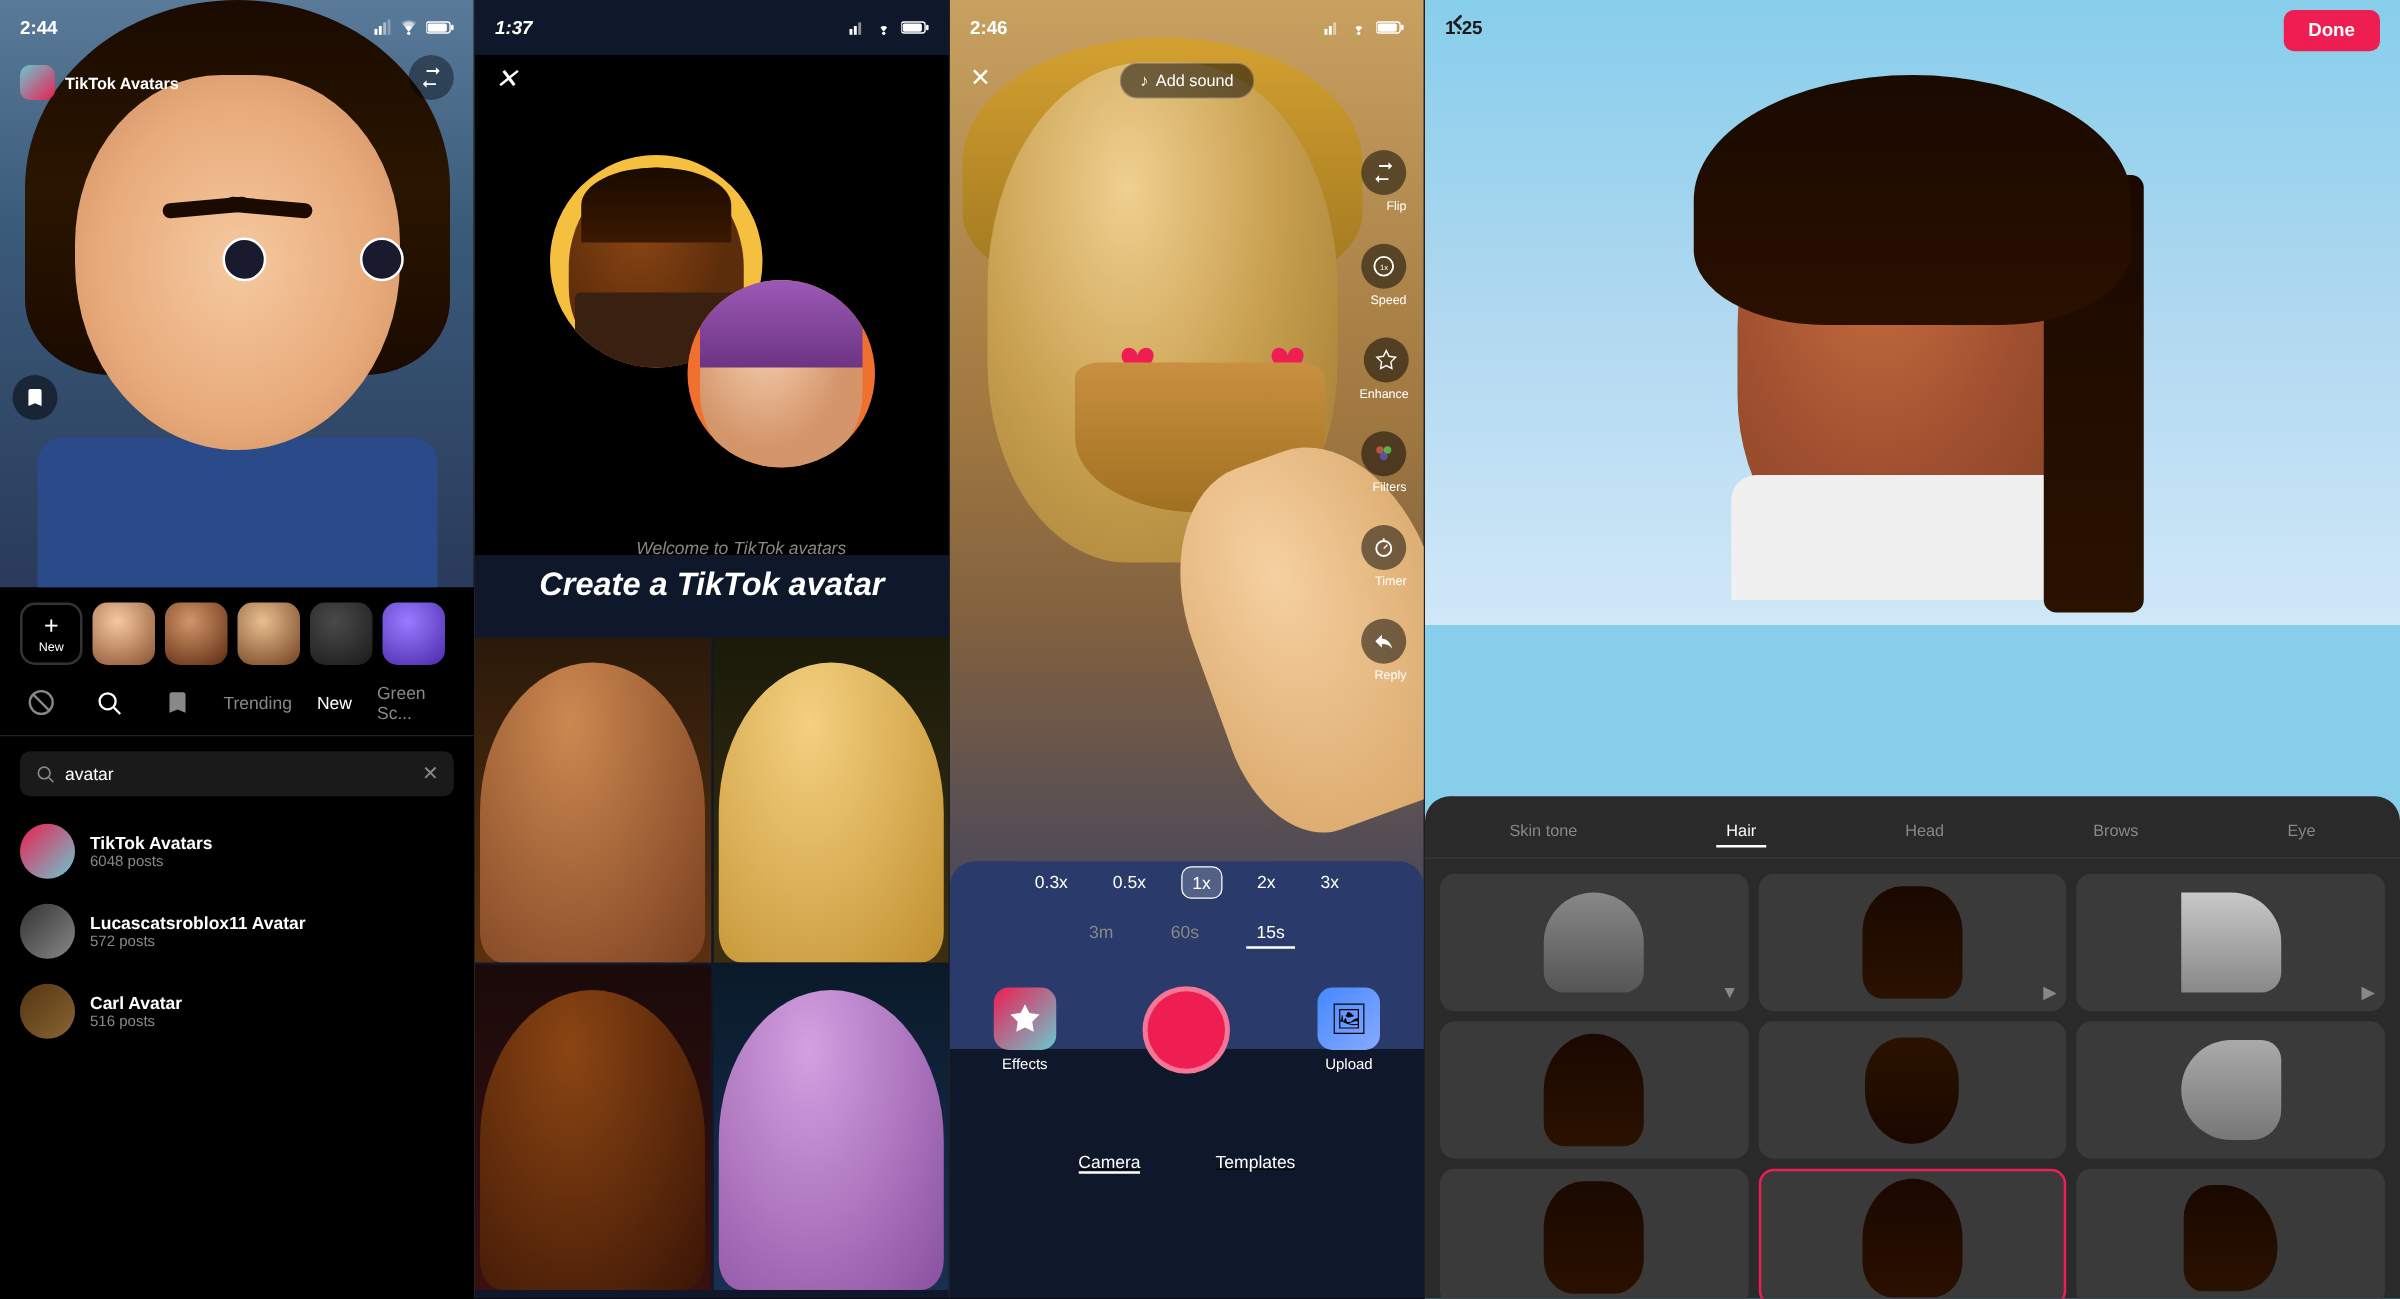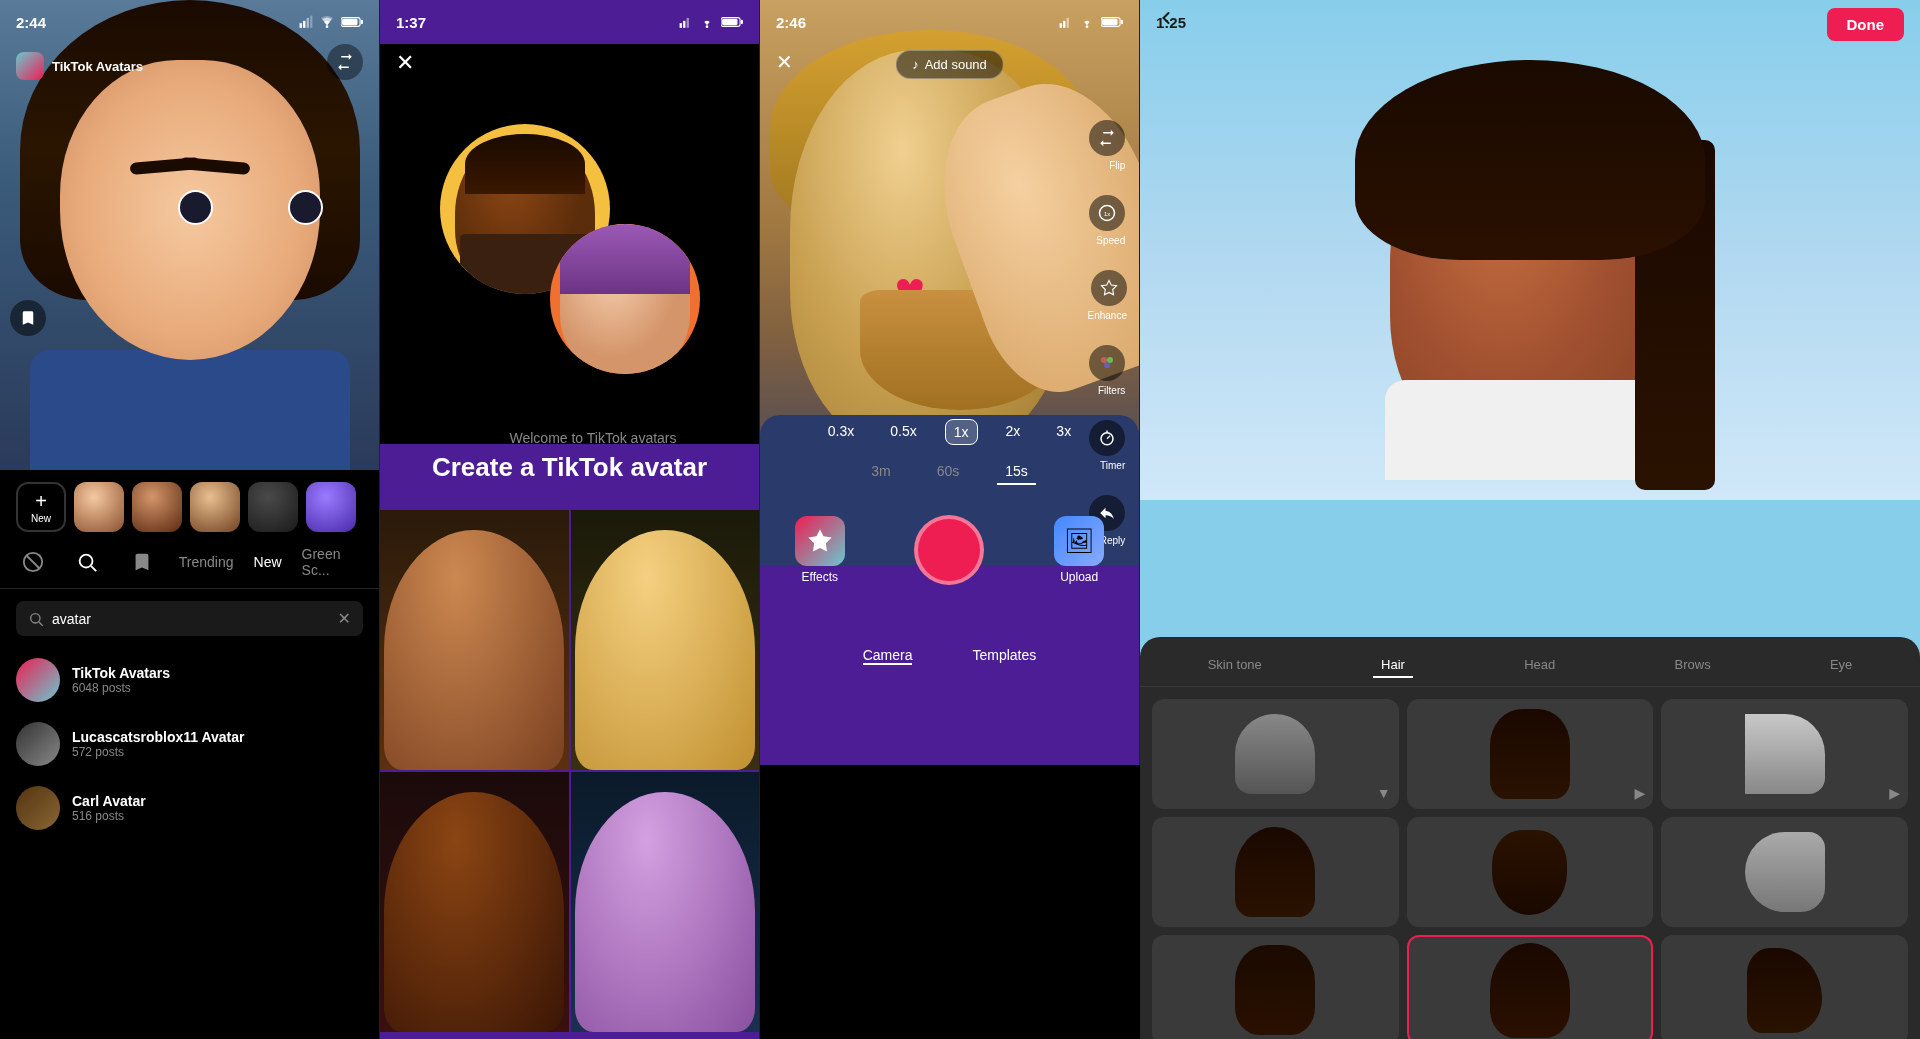--- a/index.html
+++ b/index.html
@@ -226,25 +226,26 @@
     .rt3 { background: linear-gradient(135deg, #553311, #886633); }
 
     .result-info { flex: 1; }
     .result-name { color: #fff; font-size: 14px; font-weight: 600; }
     .result-count { color: #888; font-size: 12px; }
 
     
     .panel-2 {
       width: 380px;
       height: 1039px;
-      background: #4c1d95;
+      background: #0f172a;
       position: relative;
       overflow: hidden;
       flex-shrink: 0;
       border-right: 1px solid #222;
+      font-style: italic;
     }
 
     .panel-2 .status-bar-2 {
       position: absolute;
       top: 0; left: 0; right: 0;
       height: 44px;
       display: flex; align-items: center;
       justify-content: space-between;
       padding: 0 16px;
       z-index: 10;
@@ -343,22 +344,22 @@
     }
 
     .ga1 { background: radial-gradient(ellipse at 40% 20%, #cc8850 0%, #7a4020 100%); }
     .ga2 { background: radial-gradient(ellipse at 40% 20%, #f5d080 0%, #c09030 100%); }
     .ga3 { background: radial-gradient(ellipse at 40% 20%, #8B4513 0%, #3a1505 100%); }
     .ga4 { background: radial-gradient(ellipse at 40% 20%, #d4a0e0 0%, #8a50a0 100%); }
 
     
     .panel-3 {
       width: 380px;
-      height: 765px;
-      background: #4c1d95;
+      height: 1039px;
+      background: #0f172a;
       position: relative;
       overflow: hidden;
       flex-shrink: 0;
       border-right: 1px solid #222;
     }
 
     .panel-3 .status-bar-3 {
       position: absolute;
       top: 0; left: 0; right: 0;
       height: 44px;
@@ -537,21 +538,21 @@
       display: flex; align-items: center; justify-content: center;
       font-size: 24px;
     }
 
     .upload-label { color: #fff; font-size: 12px; }
 
     .camera-tabs {
       position: absolute;
       bottom: 100px; left: 0; right: 0;
       display: flex; justify-content: center;
-      gap: 60px; z-index: 10;
+      gap: 60px; z-index: 10; text-decoration: underline;
     }
 
     .cam-tab { color: #fff; font-size: 14px; }
     .cam-tab.active-cam { border-bottom: 2px solid #fff; }
 
     
     .panel-4 {
       flex: 1;
       height: 1039px;
       background: #87CEEB;

